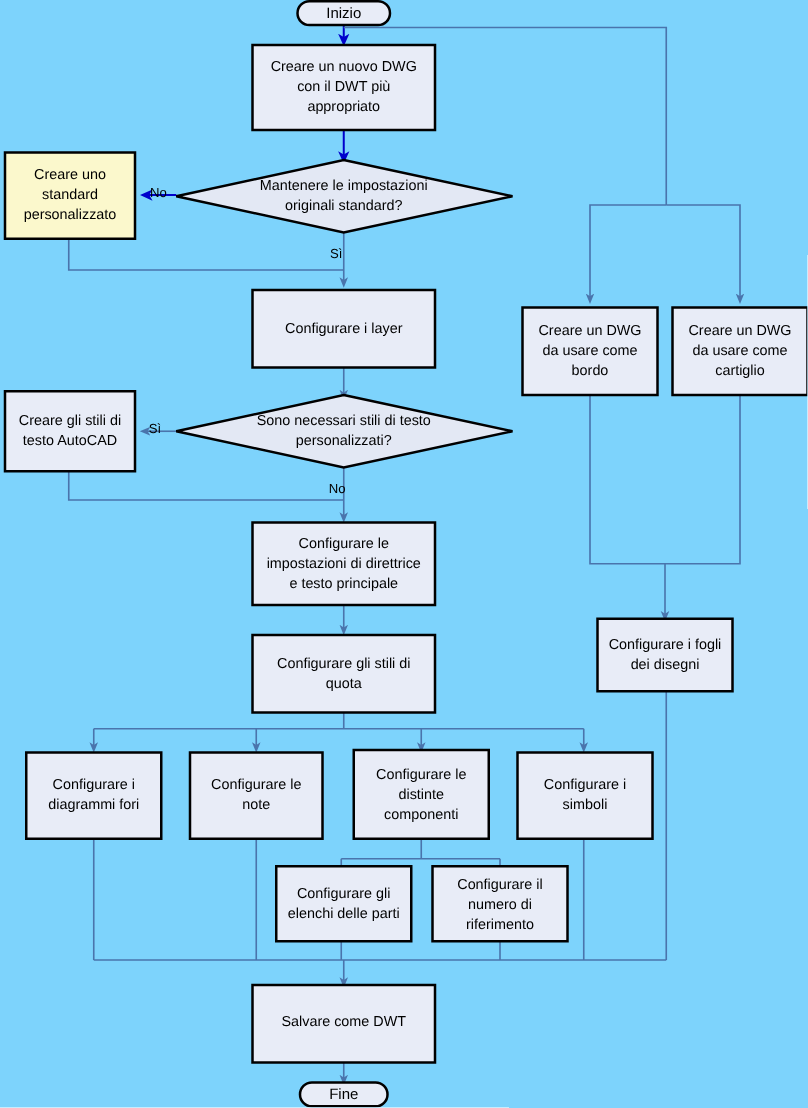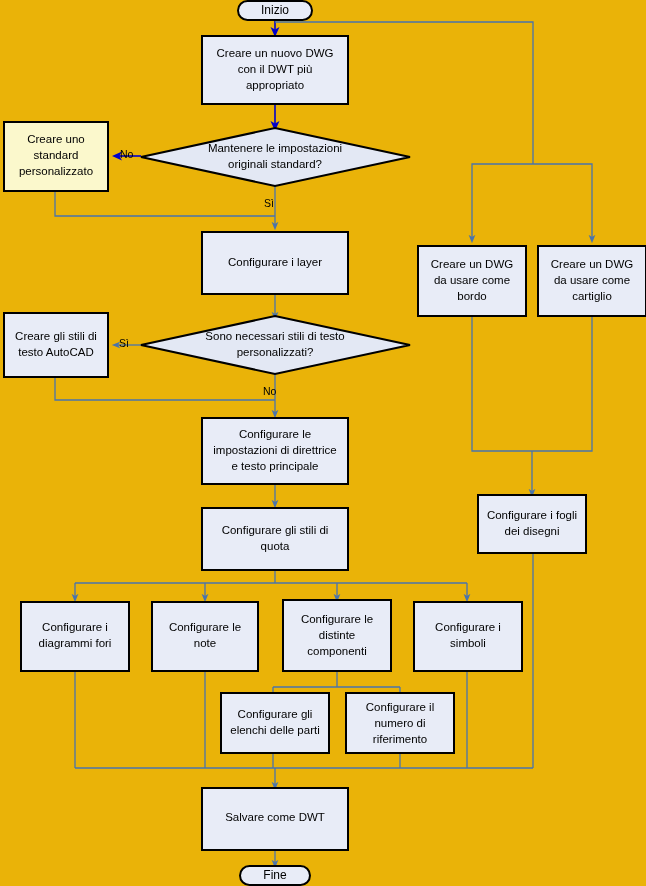--- a/index.html
+++ b/index.html
@@ -5,21 +5,21 @@
 <style>
   html, body {
     margin: 0;
     padding: 0;
     background: #ffffff;
   }
   #page {
     position: relative;
     width: 646px;
     height: 886px;
-    background: #eab308;
+    background: #7dd3fc;
     overflow: hidden;
     font-family: "Liberation Sans", sans-serif;
   }
   svg#flow {
     position: absolute;
     left: 0;
     top: 0;
     width: 646px;
     height: 886px;
   }

